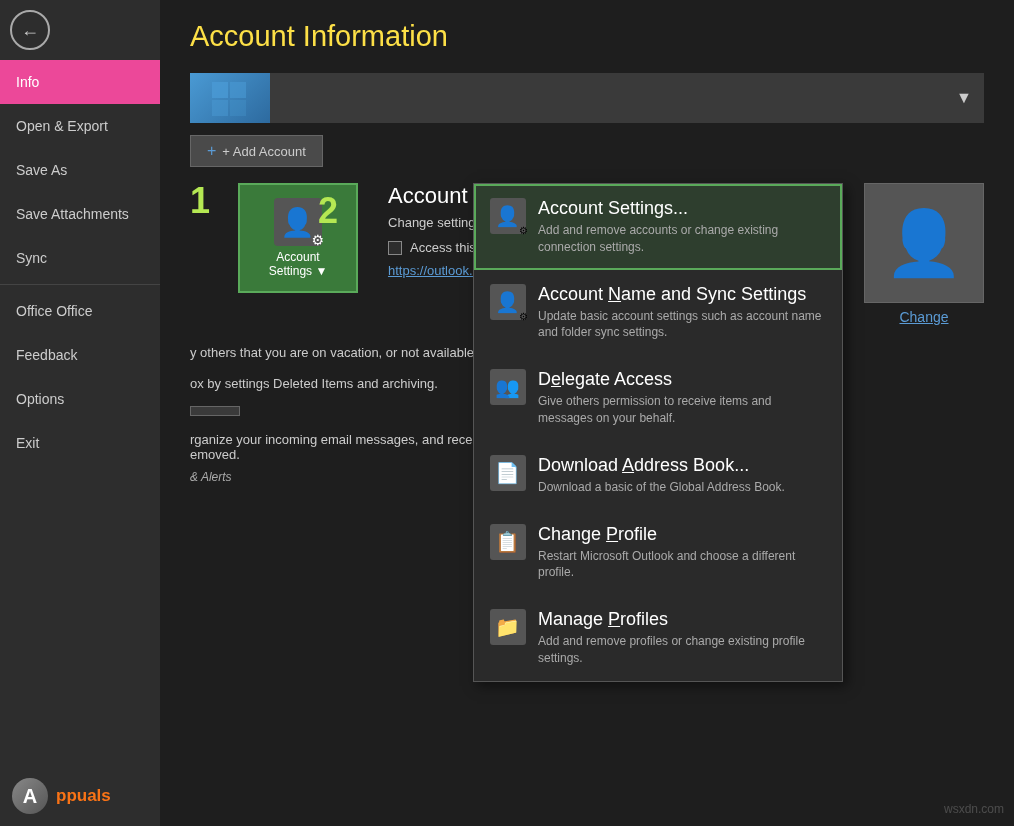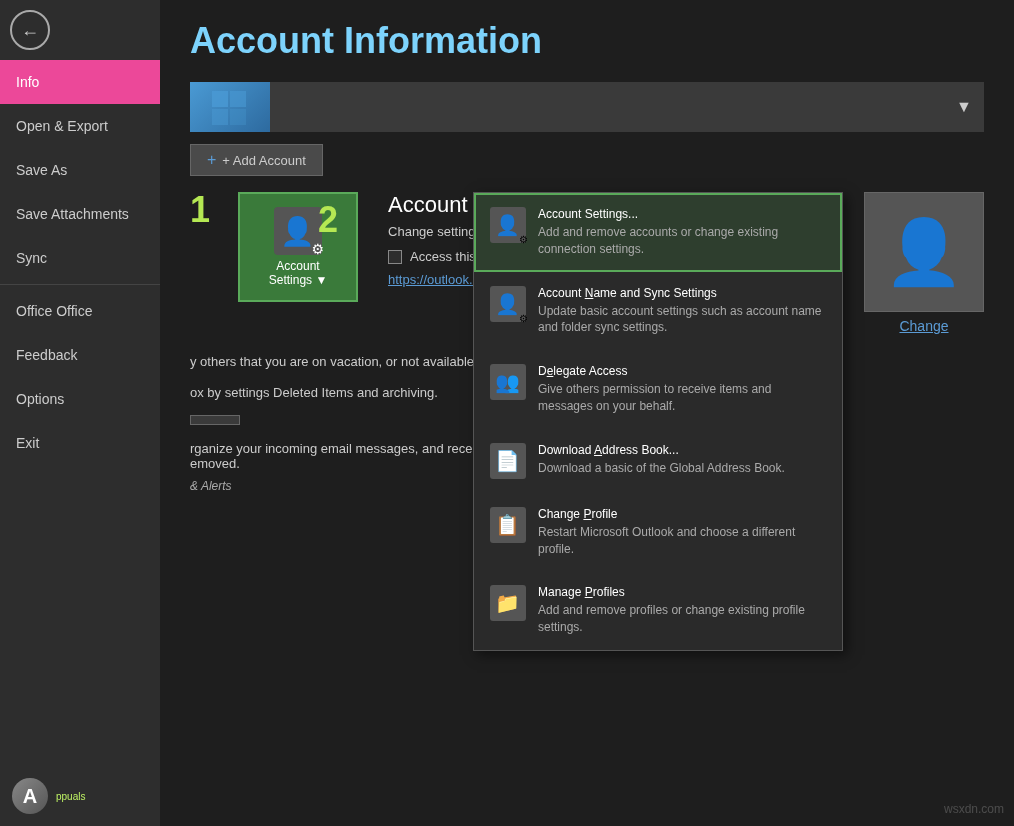--- a/index.html
+++ b/index.html
@@ -81,37 +81,38 @@
       border-radius: 50%;
       display: flex;
       align-items: center;
       justify-content: center;
       font-size: 20px;
       color: #fff;
       font-weight: bold;
     }
 
     .logo-text {
-      font-size: 10px;
-      color: #bef264;
+      font-size: 17px;
+      color: #f97316;
+      font-weight: bold;
     }
 
     
     .main {
       flex: 1;
       background: #1e1e1e;
       padding: 20px 30px;
       overflow-y: auto;
       position: relative;
     }
 
     .page-title {
-      font-size: 36px;
-      color: #7dd3fc;
-      font-weight: 700;
+      font-size: 29px;
+      color: #fde047;
+      font-weight: 400;
       margin-bottom: 20px;
     }
 
     
     .account-dropdown-bar {
       display: flex;
       align-items: center;
       background: #2d6a9f;
       height: 50px;
       margin-bottom: 12px;
@@ -328,21 +329,21 @@
       border-radius: 3px;
       position: relative;
     }
 
     .dropdown-item-content {
       flex: 1;
     }
 
     .dropdown-item-title {
       color: #fff;
-      font-size: 12px;
+      font-size: 18px;
       font-weight: 500;
       margin-bottom: 3px;
     }
 
     .dropdown-item-title u {
       text-decoration: underline;
     }
 
     .dropdown-item-desc {
       color: #aaa;

